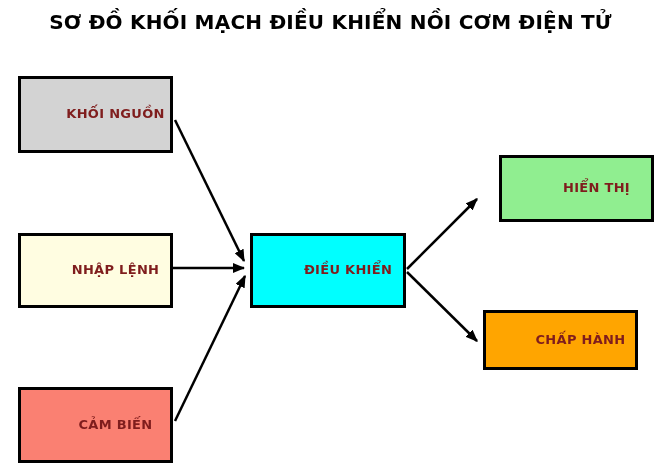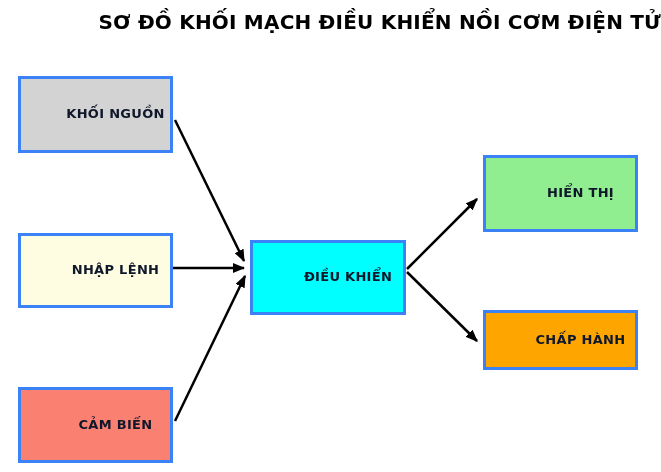--- a/index.html
+++ b/index.html
@@ -13,49 +13,49 @@
     width: 661px;
     height: 472px;
     background: #ffffff;
     overflow: hidden;
   }
   .diagram-title {
     position: absolute;
     top: 10px;
     left: 0;
     width: 661px;
-    text-align: right;
+    text-align: center;
     font-size: 20px;
     font-weight: bold;
     color: #000000;
     letter-spacing: 0.2px;
     white-space: nowrap;
   }
   .block {
     position: absolute;
     box-sizing: border-box;
-    border: 3px solid #3b82f6;
+    border: 3px solid #000000;
     display: flex;
     flex-direction: column;
     align-items: center;
     justify-content: center;
     text-align: center;
     font-size: 13px;
     font-weight: bold;
-    color: #0f172a;
+    color: #7f1d1d;
     letter-spacing: 0.3px;
     line-height: 1.3;
     z-index: 2;
     padding-left: 40px;
   }
   .block-khoi-nguon { left: 18px;  top: 76px;  width: 155px; height: 77px; }
   .block-nhap-lenh  { left: 18px;  top: 233px; width: 155px; height: 75px; }
   .block-cam-bien   { left: 18px;  top: 387px; width: 155px; height: 76px; }
-  .block-dieu-khien { left: 250px; top: 240px; width: 156px; height: 75px; }
-  .block-hien-thi   { left: 483px; top: 155px; width: 155px; height: 77px; }
+  .block-dieu-khien { left: 250px; top: 233px; width: 156px; height: 75px; }
+  .block-hien-thi   { left: 499px; top: 155px; width: 155px; height: 67px; }
   .block-chap-hanh  { left: 483px; top: 310px; width: 155px; height: 60px; }
   .arrows-layer {
     position: absolute;
     left: 0;
     top: 0;
     width: 661px;
     height: 472px;
     z-index: 1;
   }
 </style>

